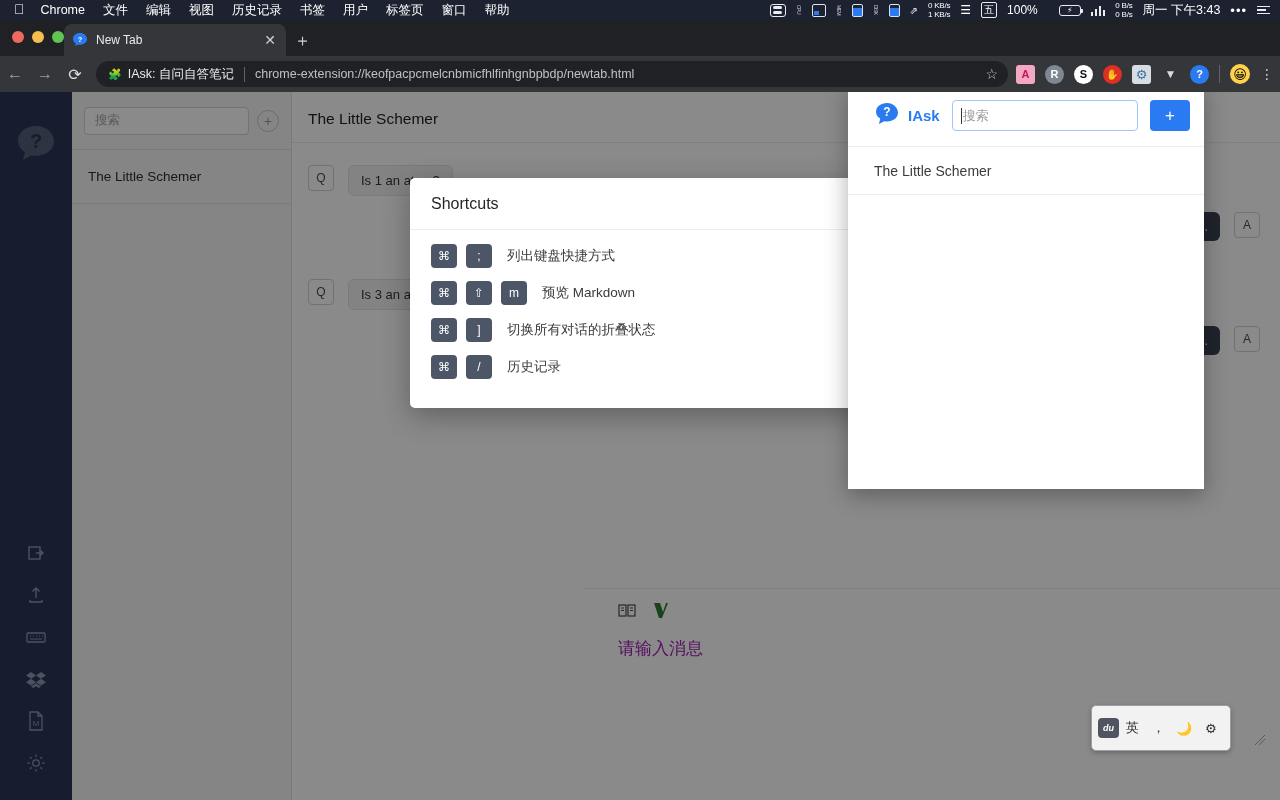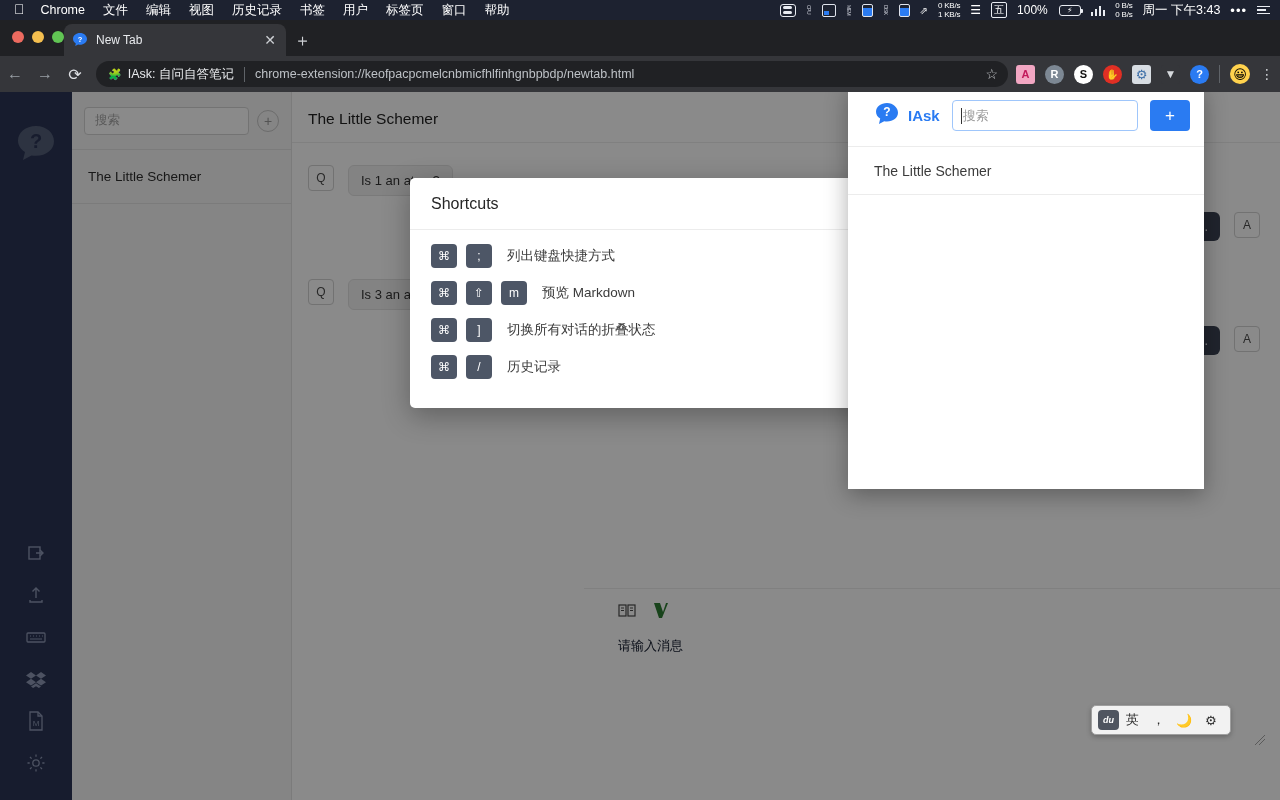--- a/index.html
+++ b/index.html
@@ -23,21 +23,21 @@
   .menubar .spacer { flex: 1; }
   .mb-right { display: flex; align-items: center; gap: 10px; margin-right: 10px; font-size: 11.5px; }
   .mb-right .twoline { display: flex; flex-direction: column; line-height: 9px; font-size: 8px; letter-spacing: -0.2px; }
   .tinyvlabel { font-size: 5px; writing-mode: vertical-rl; letter-spacing: -0.5px; color: #c9ccd6; }
   .capsule { width: 16px; height: 13px; border: 1.2px solid #e9ecf2; border-radius: 3px; display:flex; flex-direction:column; justify-content:space-around; align-items:center;}
   .capsule i { display:block; width: 9px; height: 3px; border-radius: 2px; background: #e9ecf2;}
   .memblk { width: 14px; height: 13px; border: 1.2px solid #dfe3ec; border-radius: 2px; position: relative; }
   .memblk::after { content:''; position:absolute; left:1px; bottom:1px; width: 5px; height:4px; background:#2a7bf2;}
   .diskblk { width: 11px; height: 13px; border: 1.2px solid #dfe3ec; border-radius: 2px; position: relative; background: linear-gradient(to top, #2a7bf2 70%, transparent 70%); }
   .wifi-ic { font-size: 12px; }
-  .batt { display: flex; align-items: center; gap: 11px; }
+  .batt { display: flex; align-items: center; gap: 21px; }
   .battshell { width: 22px; height: 11px; border: 1.3px solid #e9ecf2; border-radius: 3px; position: relative; display:flex; align-items:center; justify-content:center; font-size:8px;}
   .battshell::after { content:''; position:absolute; right:-3.5px; top:3px; width:2px; height:4px; background:#e9ecf2; border-radius:0 1px 1px 0;}
   .signal { display: flex; align-items: flex-end; gap: 1.5px; height: 11px; }
   .signal i { width: 2.5px; background: #e9ecf2; display: block; }
   .clocktxt { font-size: 12.5px; }
   .cc-icon { display: flex; flex-direction: column; gap: 2px; }
   .cc-icon i { display:block; width: 13px; height: 1.6px; background:#e9ecf2; }
 
   
   .chrome-tabstrip {
@@ -98,21 +98,21 @@
   .qa-area { padding: 22px 20px 0 16px; }
   .qa-row { display: flex; align-items: flex-start; gap: 14px; margin-bottom: 38px; }
   .badge { width: 26px; height: 26px; border: 1px solid #d2d2d2; border-radius: 4px; color: #4c4c4c; font-size: 12px; display: flex; align-items: center; justify-content: center; flex: 0 0 26px; background:#fff; }
   .bubble-q { max-width: 400px; background: #f3f3f3; border: 1px solid #e2e2e2; border-radius: 6px; padding: 7px 12px; font-size: 13px; color: #333; }
   .qa-row.ans { justify-content: flex-end; }
   .bubble-a { max-width: 520px; background: #3c4453; color: #eef1f5; border-radius: 6px; padding: 7px 12px; font-size: 13px; }
 
   .composer { position: absolute; left: 292px; right: 0; bottom: 0; height: 212px; background: #fff; border-top: 1px solid #ececec; }
   .comp-tools { display: flex; align-items: center; gap: 16px; padding: 12px 16px 0 34px; }
   .comp-ic { width: 18px; height: 18px; color: #4a4a4a; display: flex; align-items: center; justify-content: center; }
-  .comp-ph { padding: 18px 16px 0 34px; color: #0f172a; font-size: 13px; }
+  .comp-ph { padding: 18px 16px 0 34px; color: #a21caf; font-size: 17px; }
   .comp-footer { position: absolute; right: 20px; bottom: 18px; display: flex; align-items: center; gap: 16px; }
   .comp-hint { color: #8e8e8e; font-size: 12.5px; }
   .send-btn { border: 1px solid #d4d4d4; border-radius: 4px; padding: 7px 18px; color: #3a3a3a; font-size: 13.5px; background: #fff; }
   .resize-grip { position: absolute; right: 14px; bottom: 56px; width: 12px; height: 12px; }
 
   
   .dim { position: absolute; left: 0; top: 92px; width: 1280px; height: 708px; background: rgba(0,0,0,0.46); z-index: 40; }
 
   
   .modal {
@@ -142,21 +142,21 @@
   .pp-head { height: 62px; display: flex; align-items: center; gap: 12px; padding: 0 14px 0 26px; border-bottom: 1px solid #ececec; }
   .pp-brand { display: flex; align-items: center; gap: 8px; }
   .pp-brand-txt { color: #2a7bf2; font-size: 15px; font-weight: bold; }
   .pp-search { flex: 1; height: 31px; border: 1px solid #9fc6fb; border-radius: 4px; background: #fff; display: flex; align-items: center; padding: 0 8px; color: #9a9a9a; font-size: 13px; position: relative; }
   .caret { width: 1px; height: 16px; background: #333; margin-right: 1px; }
   .pp-add { width: 40px; height: 31px; background: #2a7bf2; border-radius: 4px; color: #fff; font-size: 17px; display: flex; align-items: center; justify-content: center; line-height: 1; }
   .pp-item { height: 48px; display: flex; align-items: center; padding: 0 26px; font-size: 14px; color: #3b3b3b; border-bottom: 1px solid #ececec; }
 
   
   .ime {
-    position: absolute; left: 1091px; top: 705px; width: 140px; height: 30px;
+    position: absolute; left: 1091px; top: 705px; width: 140px; height: 46px;
     background: #f2f2f2; border: 1px solid #9f9f9f; border-radius: 5px;
     display: flex; align-items: center; gap: 0px; padding: 0 6px;
     z-index: 70; box-shadow: 0 2px 5px rgba(0,0,0,0.25);
   }
   .ime-seg { flex: 1; display: flex; align-items: center; justify-content: center; color: #2e2e2e; font-size: 13px; }
   .ime-logo { width: 21px; height: 20px; border-radius: 4px; background: #4f5560; display: flex; align-items: center; justify-content: center; color: #fff; font-size: 9px; font-style: italic; font-weight: bold; }
 </style>
 </head>
 <body>
 

